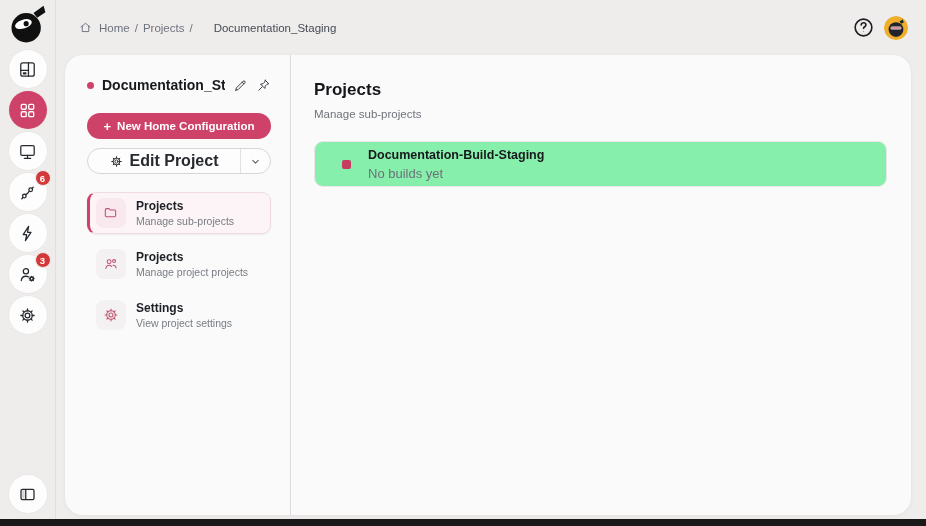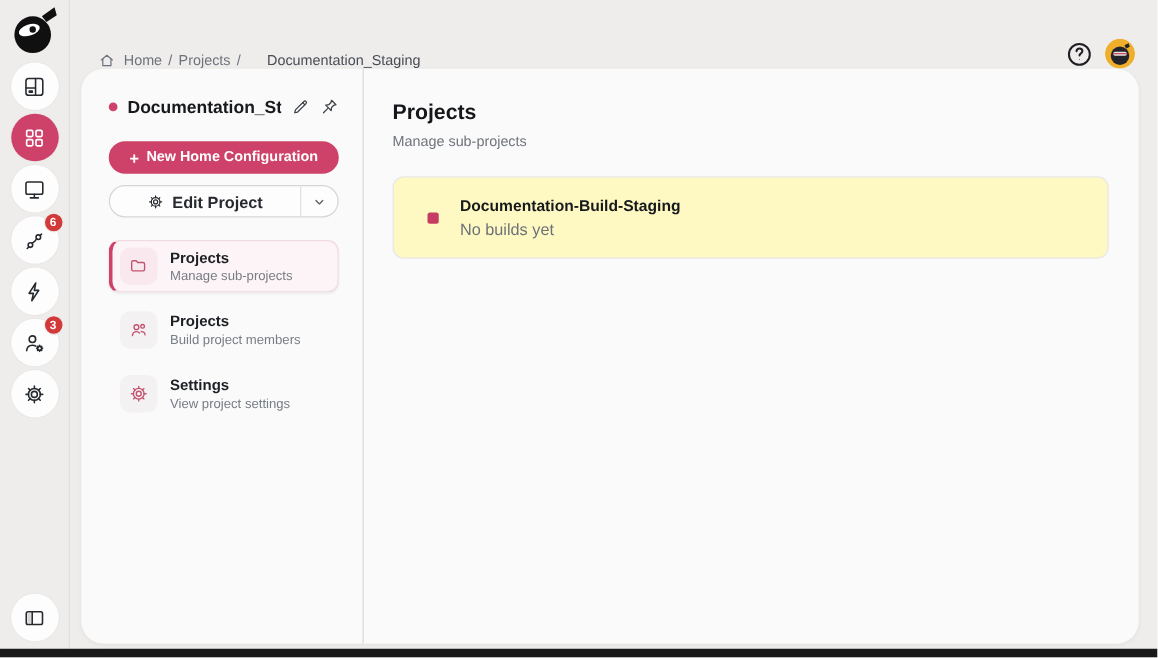--- a/index.html
+++ b/index.html
@@ -33,21 +33,21 @@
     min-width:16px; height:16px; padding:0 3px; border-radius:9px;
     background:#d23a3a; color:#fff; font-size:9.5px; font-weight:700;
     display:flex; align-items:center; justify-content:center;
     border:1.5px solid #efecec;
   }
   .icon-btn.toggle{ margin-top:auto; margin-bottom:6px; }
 
   
   .topbar{
     position:absolute; left:57px; top:0; right:0; height:55px;
-    display:flex; align-items:flex-end;
+    display:flex; align-items:center;
   }
   .breadcrumb{
     margin-left:22px; display:flex; align-items:center; gap:5px;
     font-size:11.5px; color:#6d737c;
   }
   .breadcrumb .home-ic{ color:#6d737c; margin-right:2px; }
   .crumb{ cursor:pointer; }
   .crumb.current{ color:#474d55;padding-left:16px; }
   .topbar-right{ margin-left:auto; margin-right:18px; display:flex; align-items:center; gap:9px; }
   .help-btn{ background:none; border:none; color:#1d1f23; cursor:pointer; padding:0; }
@@ -77,21 +77,21 @@
   }
   .btn-primary .plus{ font-size:13px; font-weight:700; }
   .btn-split{
     margin-top:9px; width:100%; height:26px;
     border-radius:13px; background:#fdfdfd; border:1px solid #d7d5d6;
     display:flex; align-items:stretch; overflow:hidden;
   }
   .btn-split-main{
     flex:1; background:none; border:none; cursor:pointer;
     display:flex; align-items:center; justify-content:center; gap:7px;
-    font-family:inherit; font-size:13px; font-weight:600; color:#26292e;
+    font-family:inherit; font-size:16px; font-weight:600; color:#26292e;
   }
   .btn-split-caret{
     width:30px; flex:none; background:none; cursor:pointer;
     border:none; border-left:1px solid #e2e0e1; color:#5a6067;
     display:flex; align-items:center; justify-content:center;
   }
 
   .nav{ margin-top:18px; display:flex; flex-direction:column; gap:9px; }
   .nav-item{
     display:flex; align-items:center; gap:10px;
@@ -109,22 +109,22 @@
   }
   .nav-item.active .nav-tile{ background:#f9e8ee; }
   .nav-title{ font-size:12px; font-weight:700; color:#1d2024; }
   .nav-sub{ font-size:10.5px; color:#777d83; margin-top:2px; }
 
   
   .content{ flex:1; padding:25px 24px 0 23px; }
   .page-title{ font-size:17px; font-weight:700; color:#141619; }
   .page-sub{ font-size:11.5px; color:#6e747a; margin-top:8px; }
   .proj-card{
-    margin-top:21px; height:66px;
-    background:#fef9c3; border:1px solid #e9e7e8; border-radius:9px;
+    margin-top:21px; height:46px;
+    background:#86efac; border:1px solid #e9e7e8; border-radius:9px;
     display:flex; align-items:center; padding-left:27px; cursor:pointer;
   }
   .card-bullet{ width:9px; height:9px; border-radius:2px; background:#c63d62; flex:none; }
   .card-text{ margin-left:17px; }
   .card-title{ font-size:12.5px; font-weight:700; color:#17191c; }
   .card-status{ font-size:13px; color:#6d7278; margin-top:4px; }
 
   .bottom-bar{ position:absolute; left:0; bottom:0; width:926px; height:7px; background:#191919; }
 </style>
 </head>
@@ -326,21 +326,21 @@
         <span class="nav-tile">
           <svg viewBox="0 0 24 24" width="16" height="16" fill="none" stroke="currentColor" stroke-width="1.6" stroke-linecap="round" stroke-linejoin="round">
             <circle cx="9.2" cy="8.6" r="2.9"></circle>
             <path d="M4.4 18.8c.3-3 2.2-4.8 4.8-4.8 1.5 0 2.8.6 3.7 1.6"></path>
             <circle cx="16.6" cy="7.6" r="2.2"></circle>
             <path d="M14.9 13.9c2.6-.2 4.5 1.3 4.7 4"></path>
           </svg>
         </span>
         <span>
           <div class="nav-title">Projects</div>
-          <div class="nav-sub">Build project members</div>
+          <div class="nav-sub">Manage project projects</div>
         </span>
       </div>
 
       <div class="nav-item">
         <span class="nav-tile">
           <svg viewBox="0 0 24 24" width="16" height="16" fill="none" stroke="currentColor" stroke-width="1.6" stroke-linecap="round">
             <circle cx="12" cy="12" r="3"></circle>
             <circle cx="12" cy="12" r="6.4"></circle>
             <path d="M12 3.2V5.6M12 18.4v2.4M3.2 12h2.4M18.4 12h2.4M5.8 5.8l1.7 1.7M16.5 16.5l1.7 1.7M18.2 5.8l-1.7 1.7M7.5 16.5l-1.7 1.7"></path>
           </svg>

